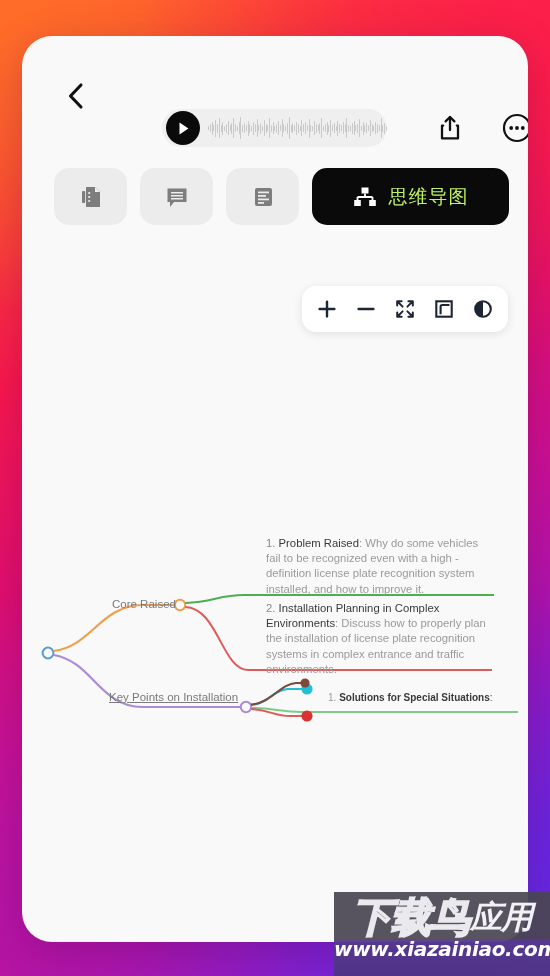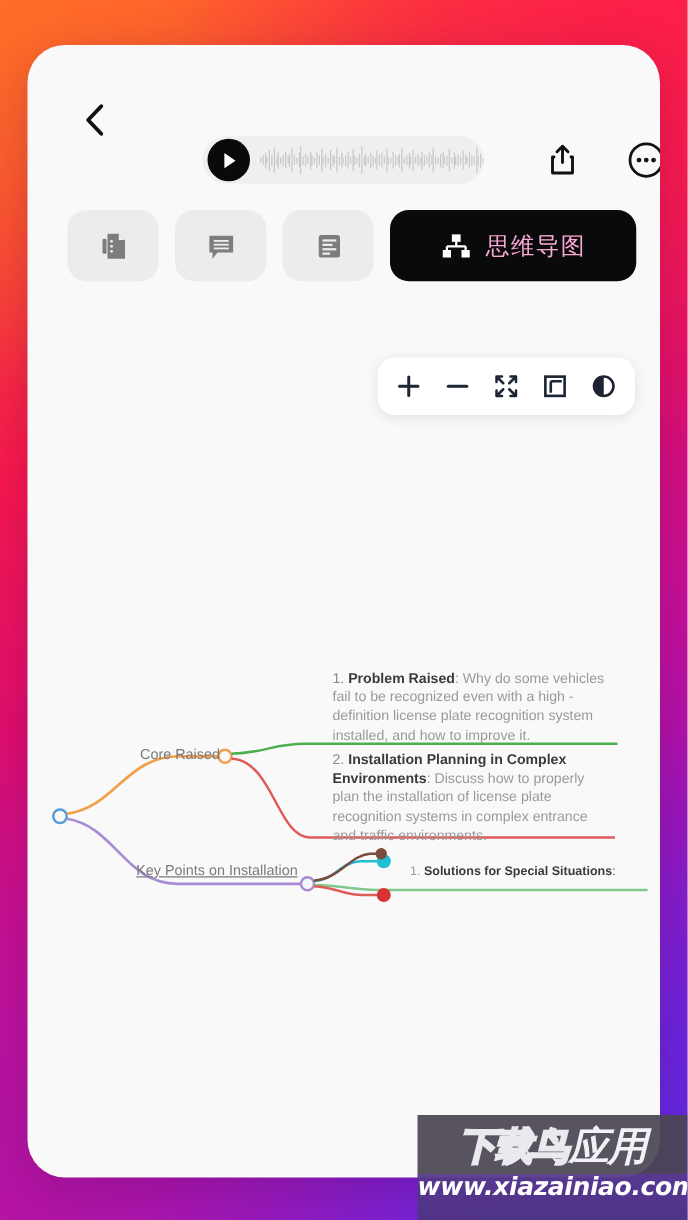--- a/index.html
+++ b/index.html
@@ -101,21 +101,21 @@
     display:flex; align-items:center; justify-content:center;
     cursor:pointer;
   }
   .tab.active {
     width:197px;
     background:#0A0A0A;
     gap:12px;
     padding:0 14px;
   }
   .tab.active .tab-label {
-    color:#f9a8d4; font-size:19px; letter-spacing:1px;
+    color:#bef264; font-size:19px; letter-spacing:1px;
     font-family:"DejaVu Sans", sans-serif;
   }
 
   
   .zoom-bar {
     position:absolute; right:20px; top:250px;
     height:46px;
     background:#FFFFFF;
     border-radius:14px;
     box-shadow:0 2px 10px rgba(0,0,0,0.10);
@@ -144,21 +144,21 @@
     cursor:pointer;
   }
   .mm-block {
     position:absolute;
     width:222px;
     font-size:11.3px;
     line-height:15.2px;
     color:#9A9A9A;
     cursor:pointer;
   }
-  .mm-block b { color:#3A3A3A; font-weight:bold; }
+  .mm-block b { color:#3A3A3A; font-weight:normal; }
   .mm-block .num { color:#8A8A8A; }
 
   .mm-inline {
     position:absolute;
     font-size:10px;
     color:#4A4A4A;
     white-space:nowrap;
     cursor:pointer;
   }
   .mm-inline b { color:#3A3A3A; font-weight:bold; }
@@ -174,21 +174,21 @@
     z-index:40;
   }
   .wm-top {
     height:47px;
     display:flex; align-items:center; justify-content:center;
     gap:1px;
     padding-top:4px;
   }
   .wm-cn1 {
     font-family:Liberation Serif, serif;
-    font-size:30px; font-weight:bold; font-style:italic;
+    font-size:40px; font-weight:bold; font-style:italic;
     color:#6E6A77;
     -webkit-text-stroke:2px #E9E9EE;
     letter-spacing:-1px;
   }
   .wm-cn2 {
     font-family:"DejaVu Sans", sans-serif;
     font-size:32px; font-weight:bold; font-style:italic;
     color:#F2F2F6;
     letter-spacing:-1px;
   }

